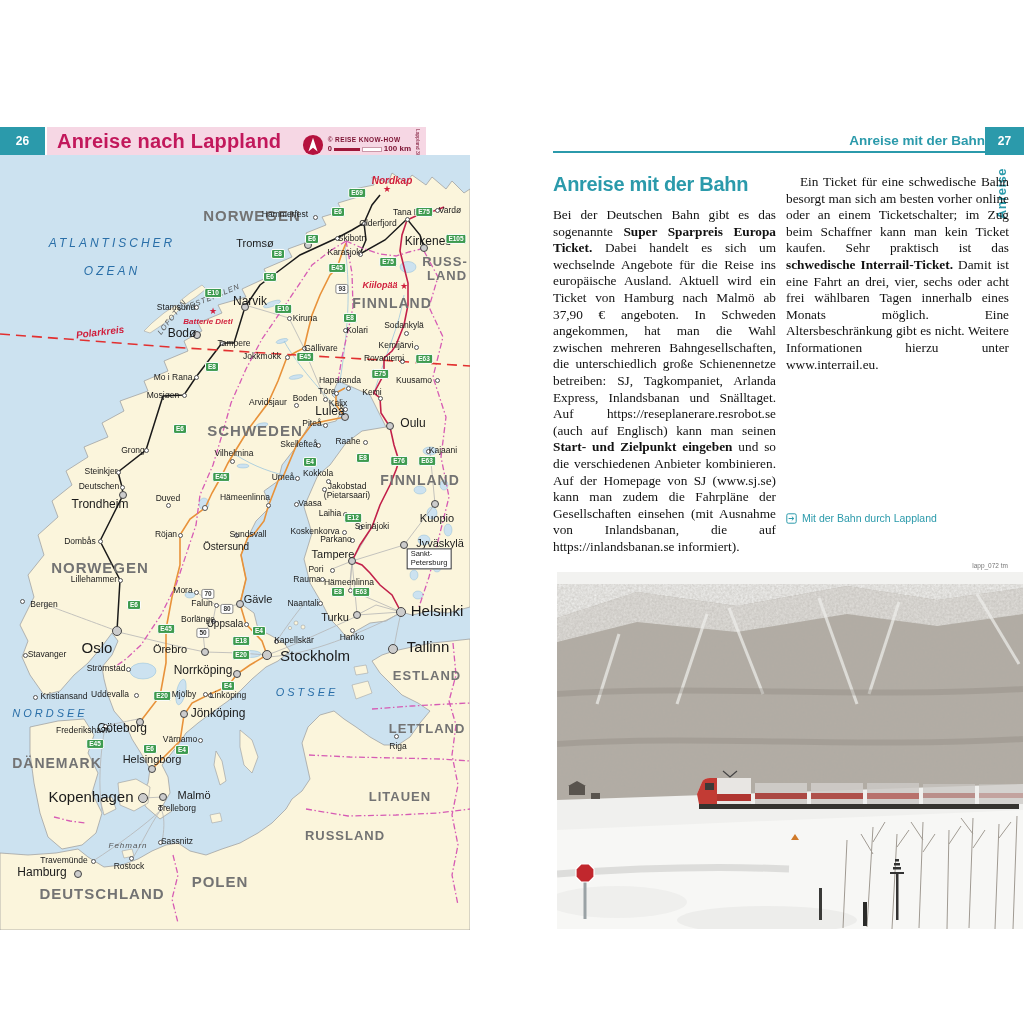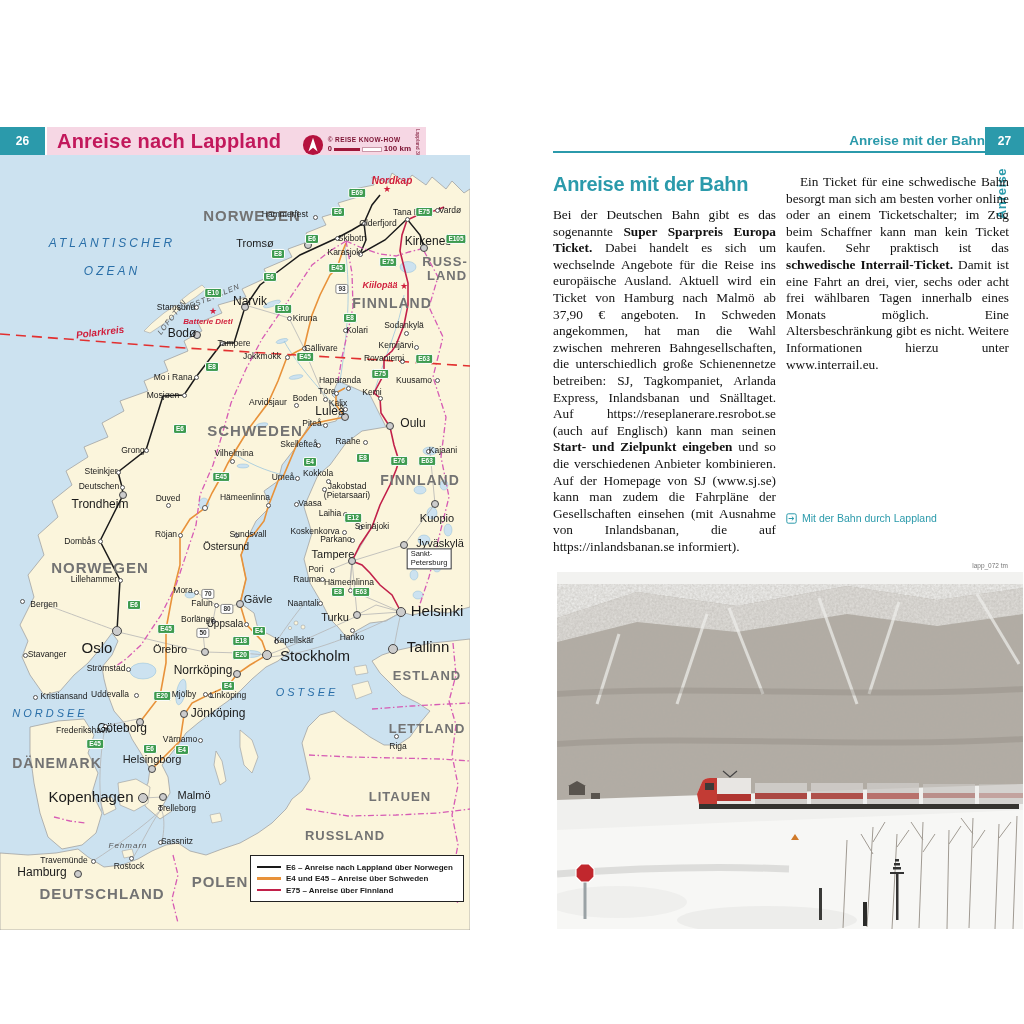--- a/index.html
+++ b/index.html
@@ -448,34 +448,20 @@
         <div class="bdg" style="left: 241px; top: 486px;">E18</div>
         <div class="bdg" style="left: 241px; top: 500px;">E20</div>
         <div class="bdg" style="left: 166px; top: 474px;">E45</div>
         <div class="bdg" style="left: 228px; top: 531px;">E4</div>
         <div class="bdg" style="left: 162px; top: 541px;">E20</div>
         <div class="bdg" style="left: 134px; top: 450px;">E6</div>
         <div class="bdg" style="left: 150px; top: 594px;">E6</div>
         <div class="bdg" style="left: 182px; top: 595px;">E4</div>
         <div class="bdg" style="left: 95px; top: 589px;">E45</div>
       </div>
-    <div id="legend">
-        <div class="legend-row">
-          <span class="legend-swatch" style="background: rgb(26, 26, 26);"></span>
-          <span class="legend-label">E6 – Anreise nach Lappland über Norwegen</span>
-        </div>
-        <div class="legend-row">
-          <span class="legend-swatch" style="background: rgb(232, 146, 58);"></span>
-          <span class="legend-label">E4 und E45 – Anreise über Schweden</span>
-        </div>
-        <div class="legend-row">
-          <span class="legend-swatch" style="background: rgb(194, 32, 74);"></span>
-          <span class="legend-label">E75 – Anreise über Finnland</span>
-        </div>
-      </div>
   </div>
 
   <div class="rp-head">Anreise mit der Bahn</div>
   <div class="rp-rule"></div>
   <div class="pagenum-box" style="left:985px;top:127px;width:39px;">27</div>
   <div class="side-tab">Anreise</div>
 
   <div class="sec-title">Anreise mit der Bahn</div>
   <div class="col" id="col1"><span>Bei der Deutschen Bahn gibt es das sogenannte </span><span style="font-weight: bold;">Super Sparpreis Europa Ticket.</span><span> Dabei handelt es sich um wechselnde Angebote für die Reise ins europäische Ausland. Aktuell wird ein Ticket von Hamburg nach Malmö ab 37,90 € angeboten. In Schweden angekommen, hat man die Wahl zwischen mehreren Bahngesellschaften, die unterschiedlich große Schienennetze betreiben: SJ, Tagkompaniet, Arlanda Express, Inlandsbanan und Snälltaget. Auf https://reseplanerare.resrobot.se (auch auf Englisch) kann man seinen </span><span style="font-weight: bold;">Start- und Zielpunkt eingeben</span><span> und so die verschiedenen Anbieter kombinieren. Auf der Homepage von SJ (www.sj.se) kann man zudem die Fahrpläne der Gesellschaften einsehen (mit Ausnahme von Inlandsbanan, die auf https://inlandsbanan.se informiert).</span></div>
   <div class="col" id="col2"><span>Ein Ticket für eine schwedische Bahn besorgt man sich am besten vorher online oder an einem Ticketschalter; im Zug beim Schaffner kann man kein Ticket kaufen. Sehr praktisch ist das </span><span style="font-weight: bold;">schwedische Interrail-Ticket.</span><span> Damit ist eine Fahrt an drei, vier, sechs oder acht frei wählbaren Tagen innerhalb eines Monats möglich. Eine Altersbeschränkung gibt es nicht. Weitere Informationen hierzu unter www.interrail.eu.</span></div>

